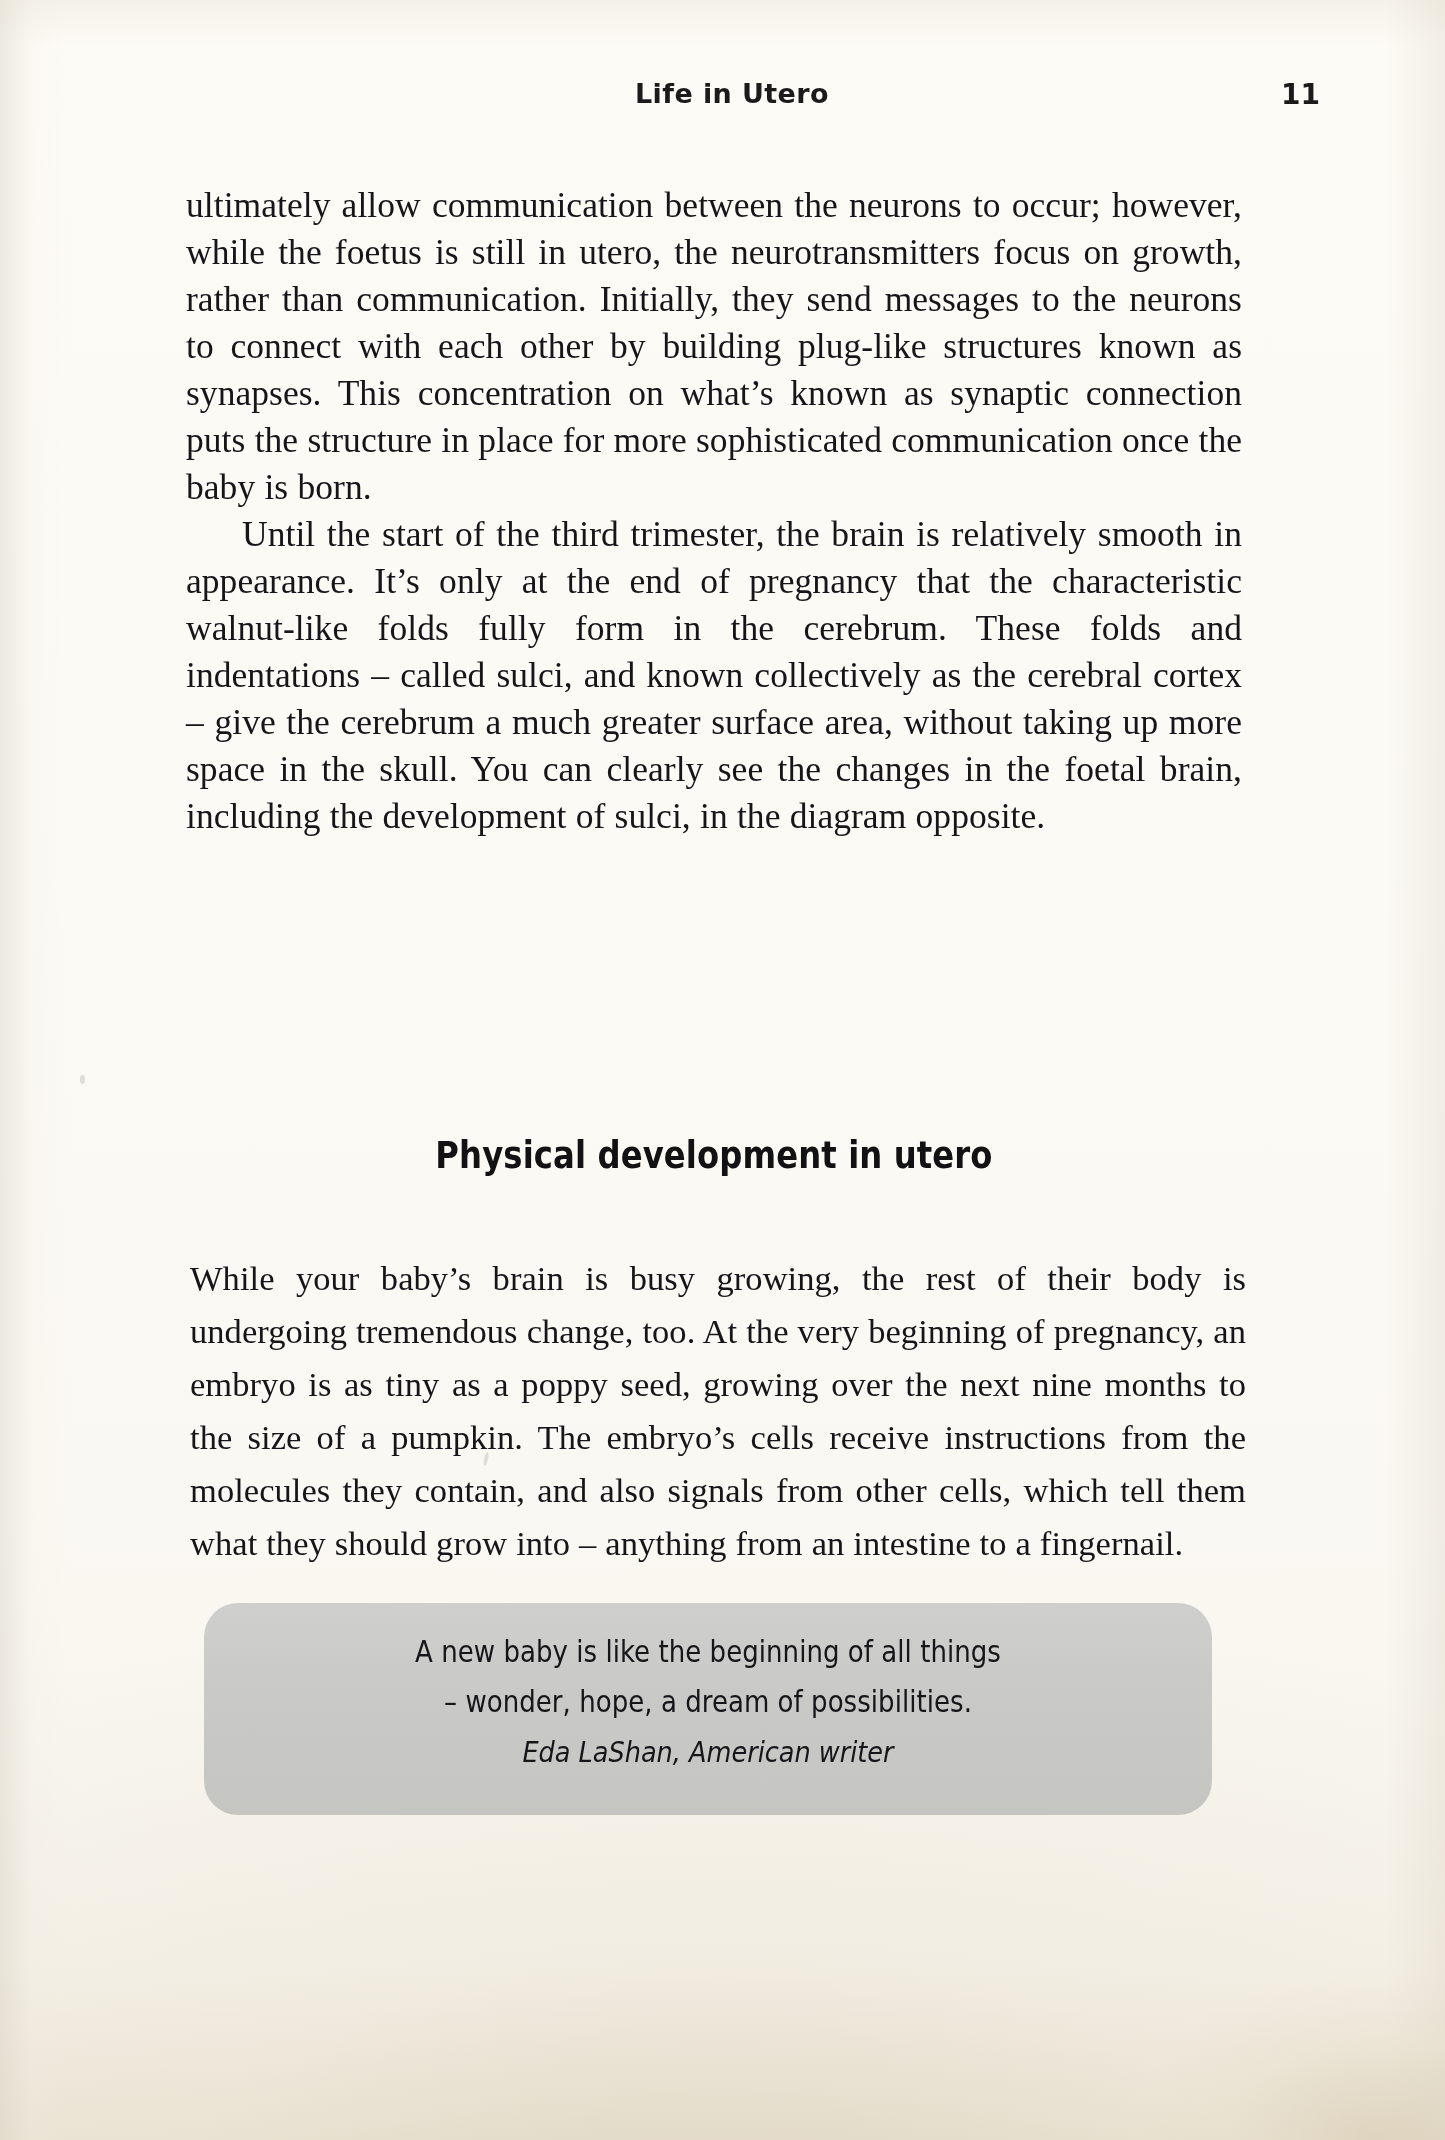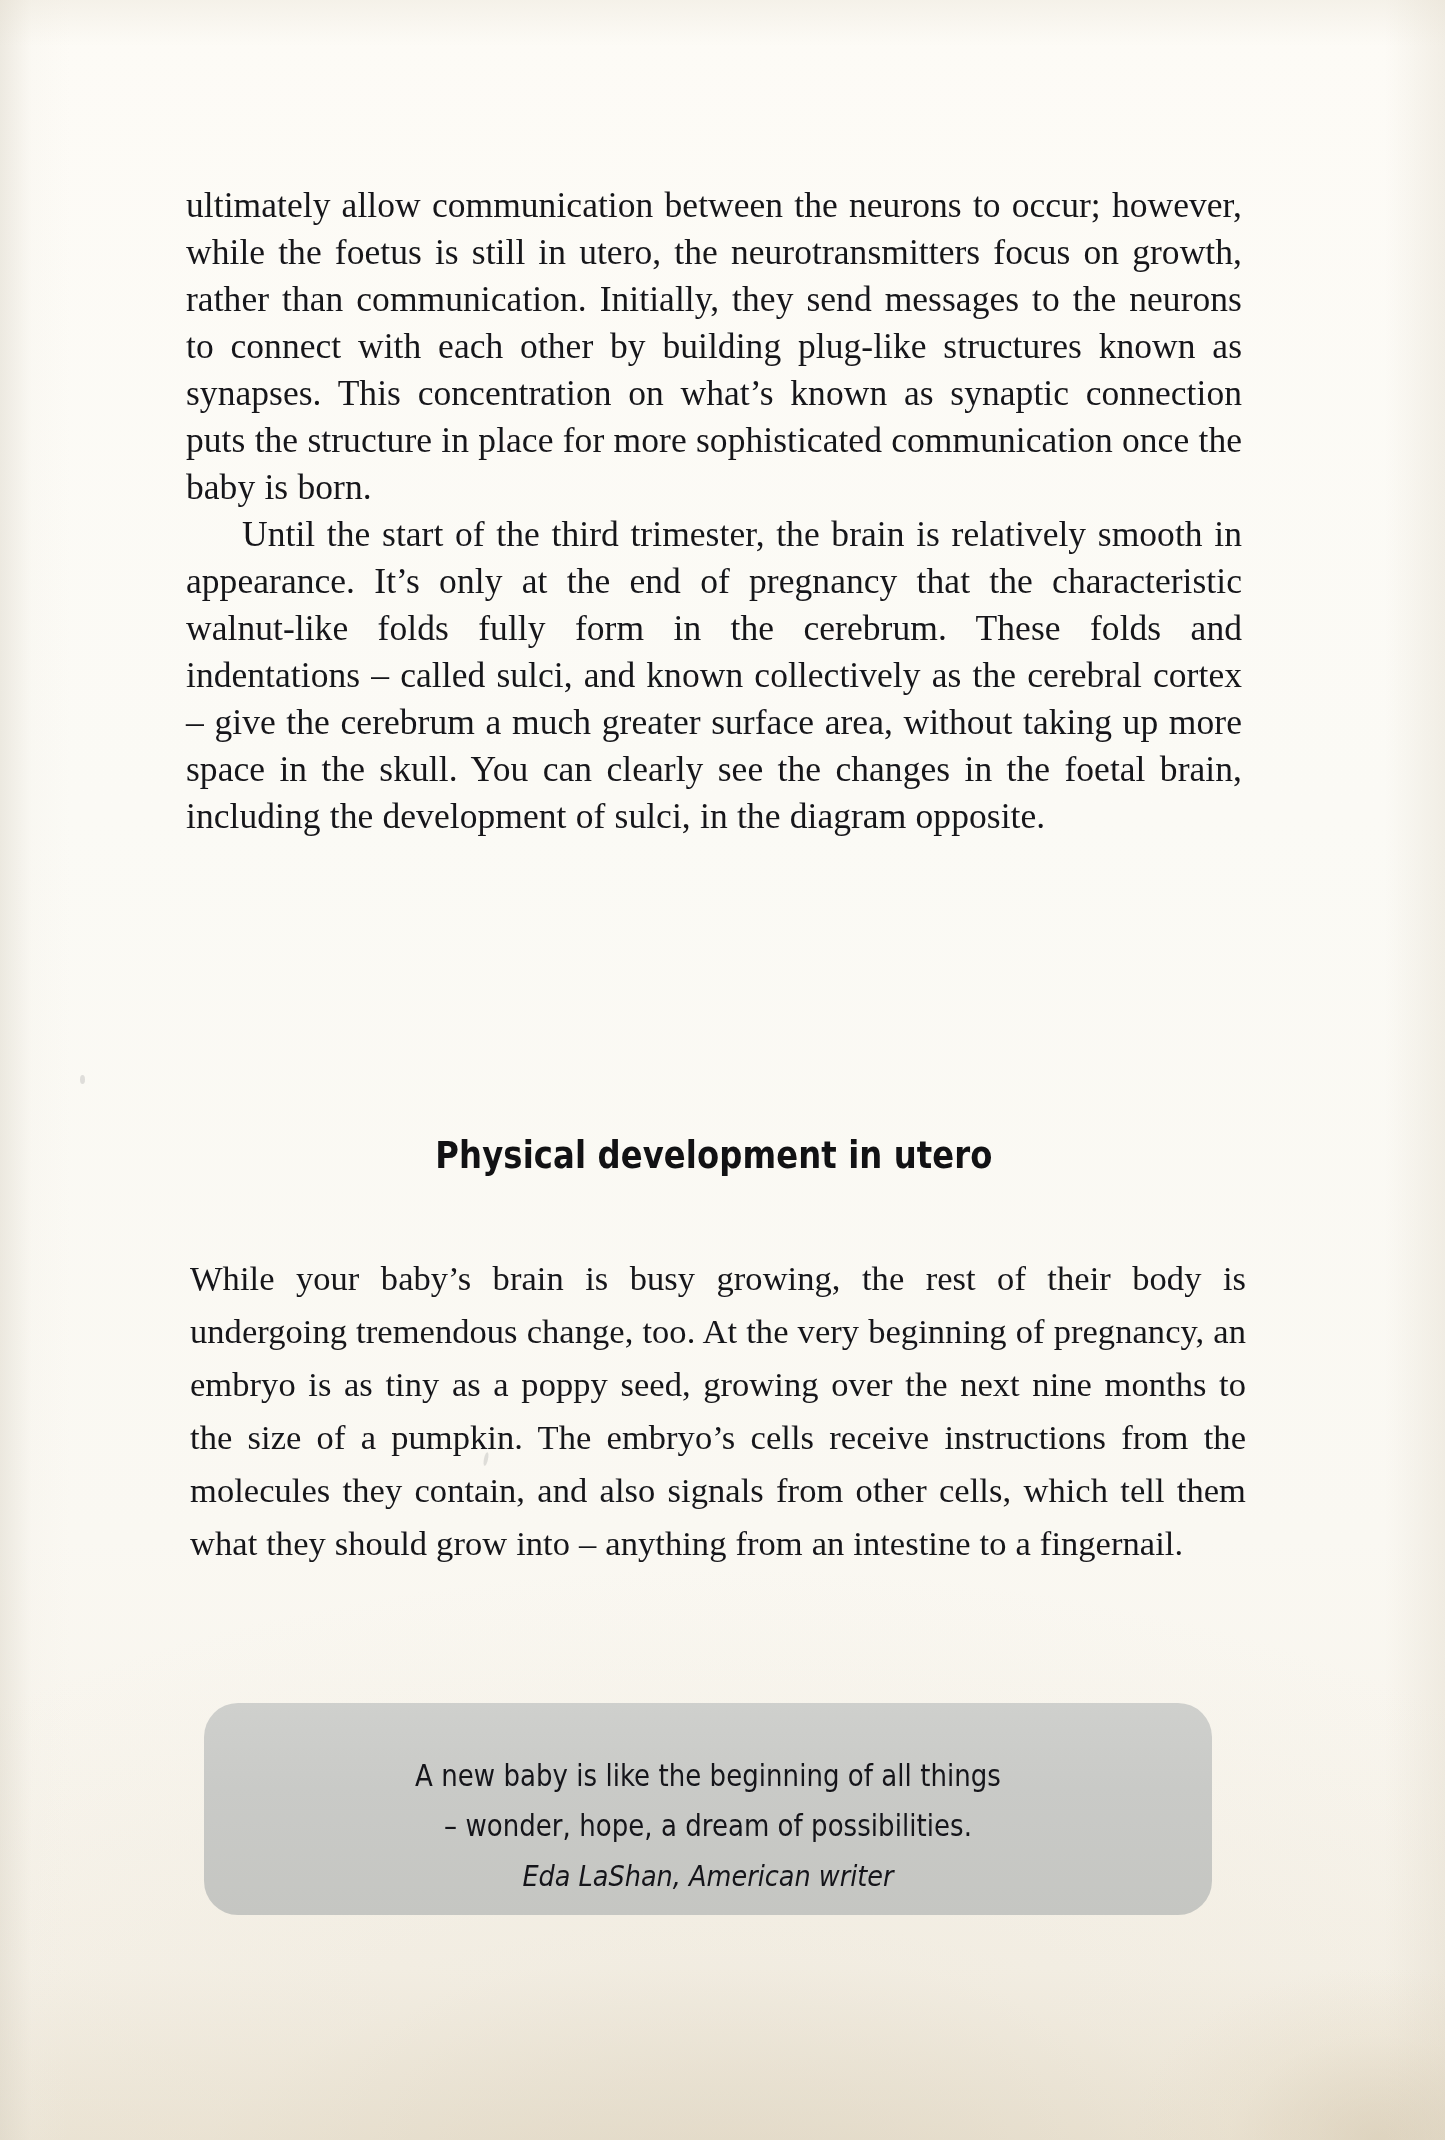--- a/index.html
+++ b/index.html
@@ -131,27 +131,27 @@
   }
   .text-column-2 p.body-par {
     font-size: 34.5px;
     line-height: 53px;
   }
 
   
   .quote-box {
     position: absolute;
     left: 204px;
-    top: 1703px;
+    top: 1603px;
     width: 1008px;
     height: 212px;
     background: linear-gradient(to bottom, #cfd0cd 0%, #c9cac7 40%, #c5c6c2 100%);
     border-radius: 34px;
     box-sizing: border-box;
-    padding-top: 48px;
+    padding-top: 24px;
     text-align: center;
     overflow: hidden;
   }
   .quote-line {
     font-family: "DejaVu Sans Condensed", "DejaVu Sans", "Liberation Sans", sans-serif;
     font-size: 29.5px;
     line-height: 50px;
     color: #15151a;
     letter-spacing: 0.05px;
     transform: scaleX(0.98);
@@ -180,20 +180,24 @@
 <div class="page-scan">
 
   <div class="scan-edge-left"></div>
   <div class="scan-edge-right"></div>
   <div class="scan-edge-top"></div>
   <div class="scan-bottom-smudge"></div>
 
   <div class="scan-speck" style="left:80px; top:1075px;"></div>
   <div class="scan-speck" style="left:484px; top:1452px; width:4px; height:14px; transform:rotate(12deg);"></div>
 
+  <div class="running-head">
+    <div class="running-head-title">Life in Utero</div>
+    <div class="running-head-folio">11</div>
+  </div>
 
   <div class="text-column">
     <p class="body-par">ultimately allow communication between the neurons to occur; however, while the foetus is still in utero, the neurotransmitters focus on growth, rather than communication. Initially, they send messages to the neurons to connect with each other by building plug-like structures known as synapses. This concentration on what’s known as synaptic connection puts the structure in place for more sophisticated communication once the baby is born.</p>
     <p class="body-par indented">Until the start of the third trimester, the brain is relatively smooth in appearance. It’s only at the end of pregnancy that the characteristic walnut-like folds fully form in the cerebrum. These folds and indentations – called sulci, and known collectively as the cerebral cortex – give the cerebrum a much greater surface area, without taking up more space in the skull. You can clearly see the changes in the foetal brain, including the development of sulci, in the diagram opposite.</p>
   </div>
 
   <div class="section-heading">Physical development in utero</div>
 
   <div class="text-column-2">
     <p class="body-par">While your baby’s brain is busy growing, the rest of their body is undergoing tremendous change, too. At the very beginning of pregnancy, an embryo is as tiny as a poppy seed, growing over the next nine months to the size of a pumpkin. The embryo’s cells receive instructions from the molecules they contain, and also signals from other cells, which tell them what they should grow into – anything from an intestine to a fingernail.</p>

